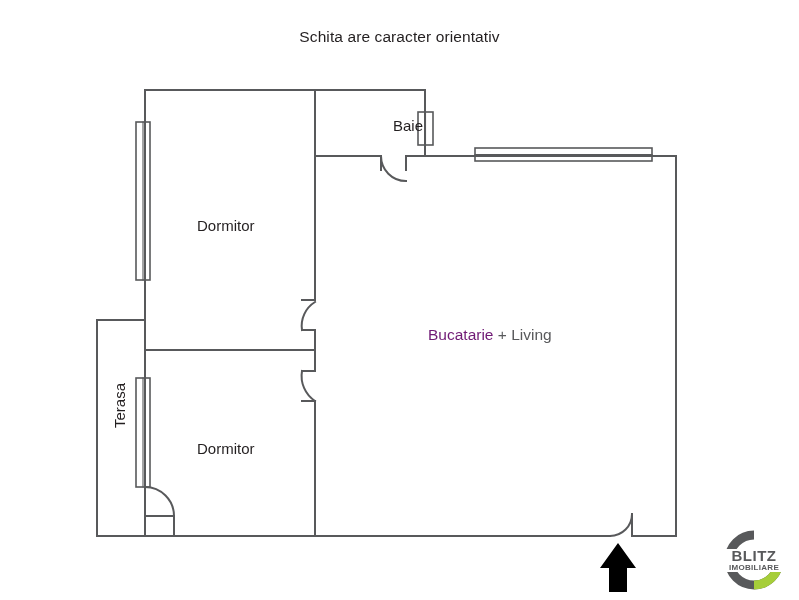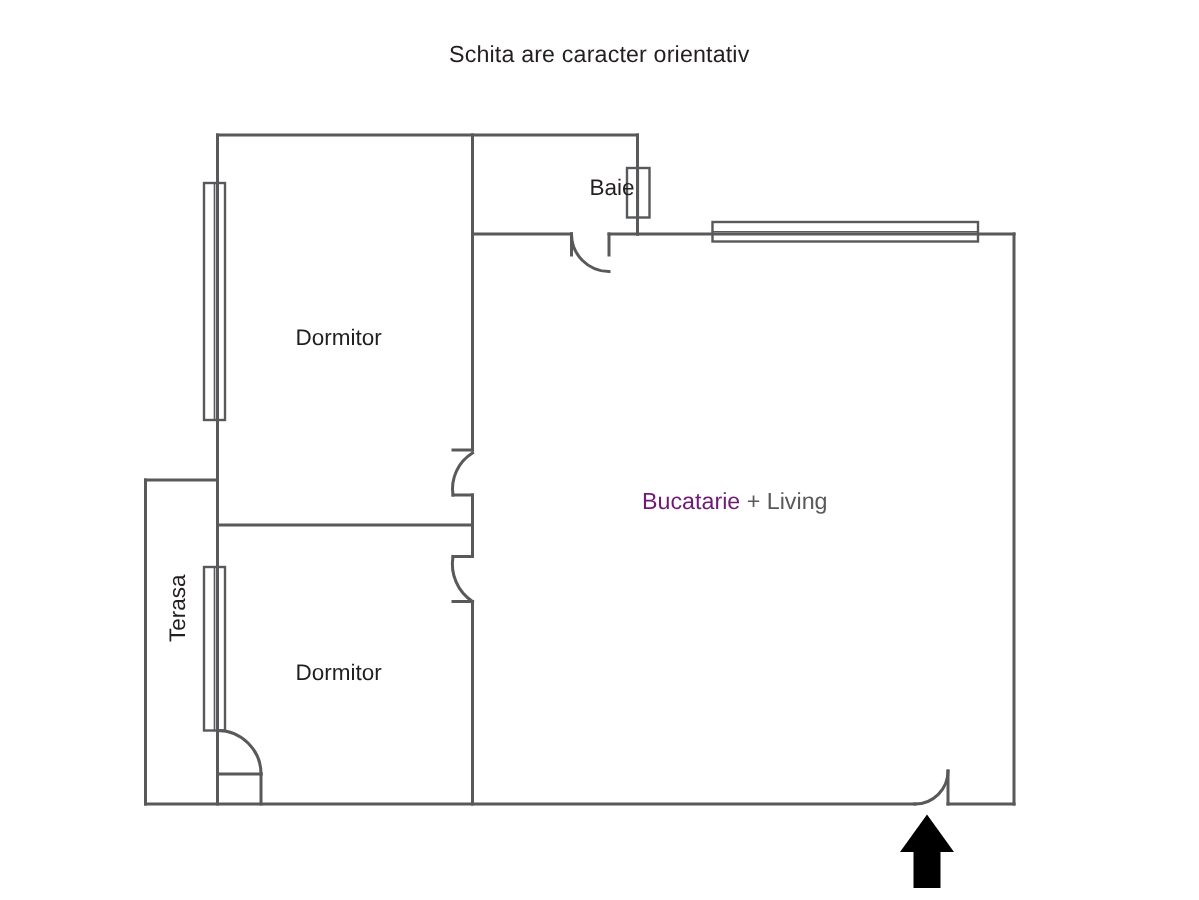--- a/index.html
+++ b/index.html
@@ -125,14 +125,26 @@
   <div class="room-label" id="label-dorm-top">Dormitor</div>
 
   <div class="room-label" id="label-dorm-bot">Dormitor</div>
 
   <div class="room-label" id="label-baie">Baie</div>
 
   <div class="room-label" id="label-living"><span class="lbl-b">Bucatarie</span><span class="lbl-l">&nbsp;</span><span class="lbl-l">+</span><span class="lbl-l">&nbsp;</span><span class="lbl-l">Living</span></div>
 
   <div class="room-label" id="label-terasa">Terasa</div>
 
+  <div id="logo">
+    <svg viewBox="0 0 76 62">
+
+      <path d="M38,6 A25,25 0 1 0 63,31" fill="none" stroke="#58595b" stroke-width="9" stroke-linecap="butt"></path>
+
+      <path d="M63,31 A25,25 0 0 1 38,56" fill="none" stroke="#a6ce39" stroke-width="9" stroke-linecap="butt"></path>
+
+      <rect x="4" y="20" width="68" height="23" fill="#ffffff"></rect>
+      <text x="38" y="32" text-anchor="middle" font-family="'Liberation Sans', sans-serif" font-size="15" font-weight="bold" fill="#58595b" letter-spacing="0.5">BLITZ</text>
+      <text x="38" y="41" text-anchor="middle" font-family="'Liberation Sans', sans-serif" font-size="8" font-weight="bold" fill="#58595b" letter-spacing="0.3">IMOBILIARE</text>
+    </svg>
+  </div>
 
 </div>
 
 </body></html>

